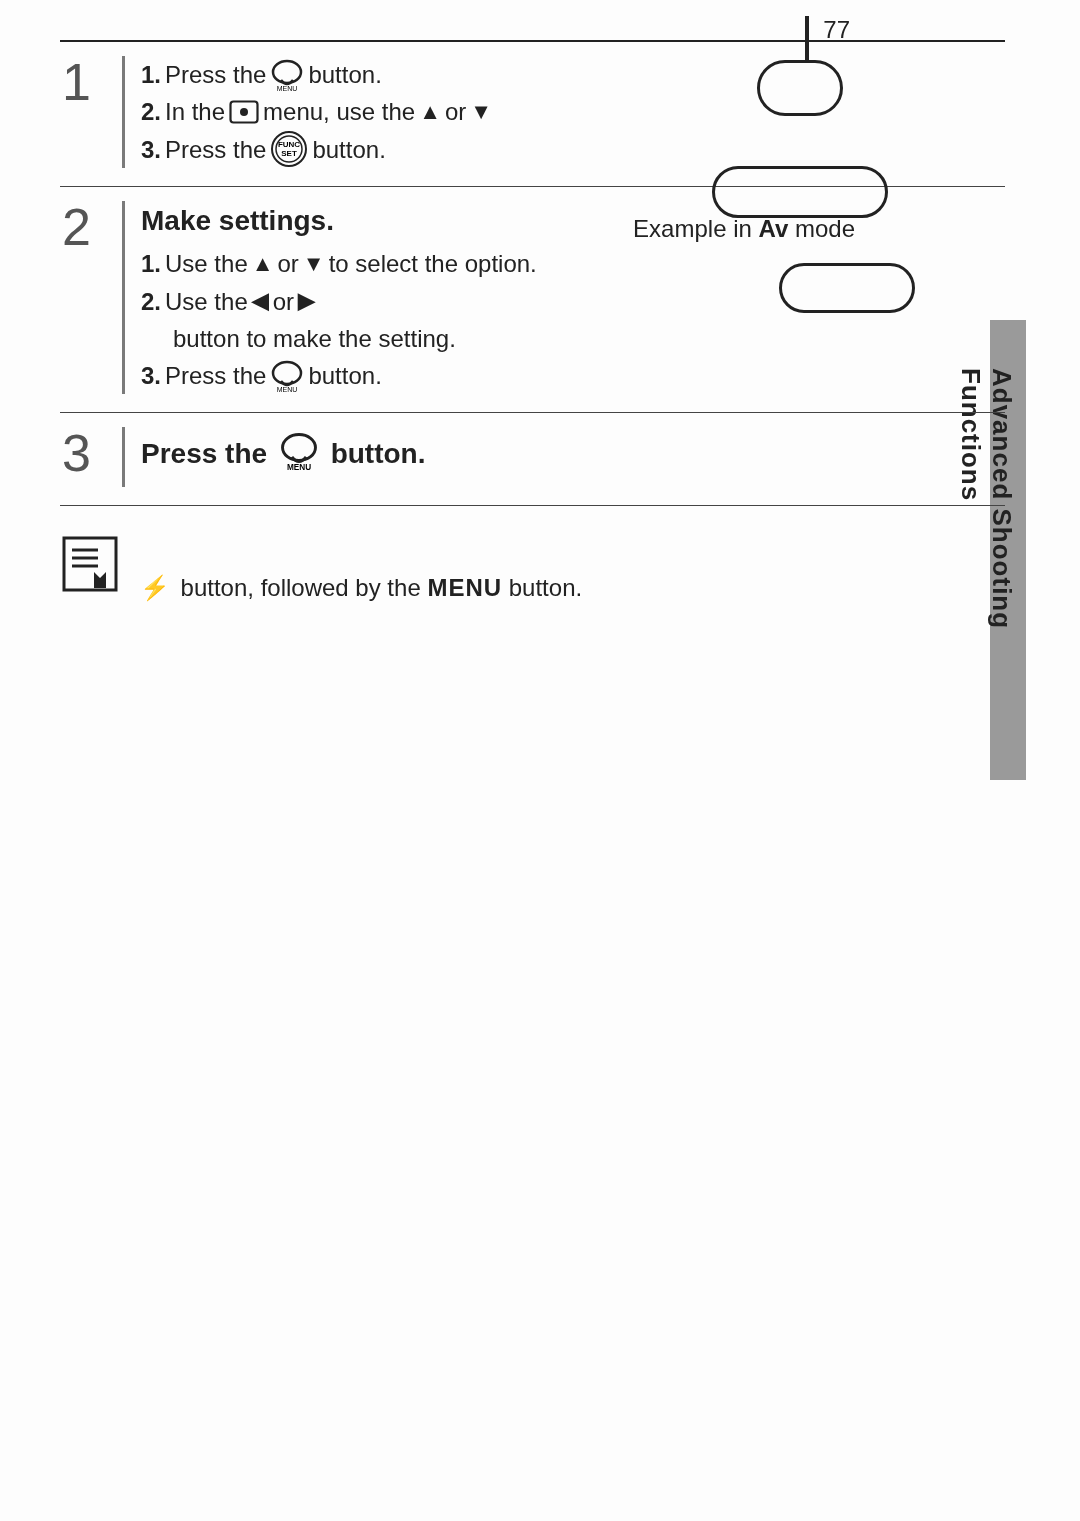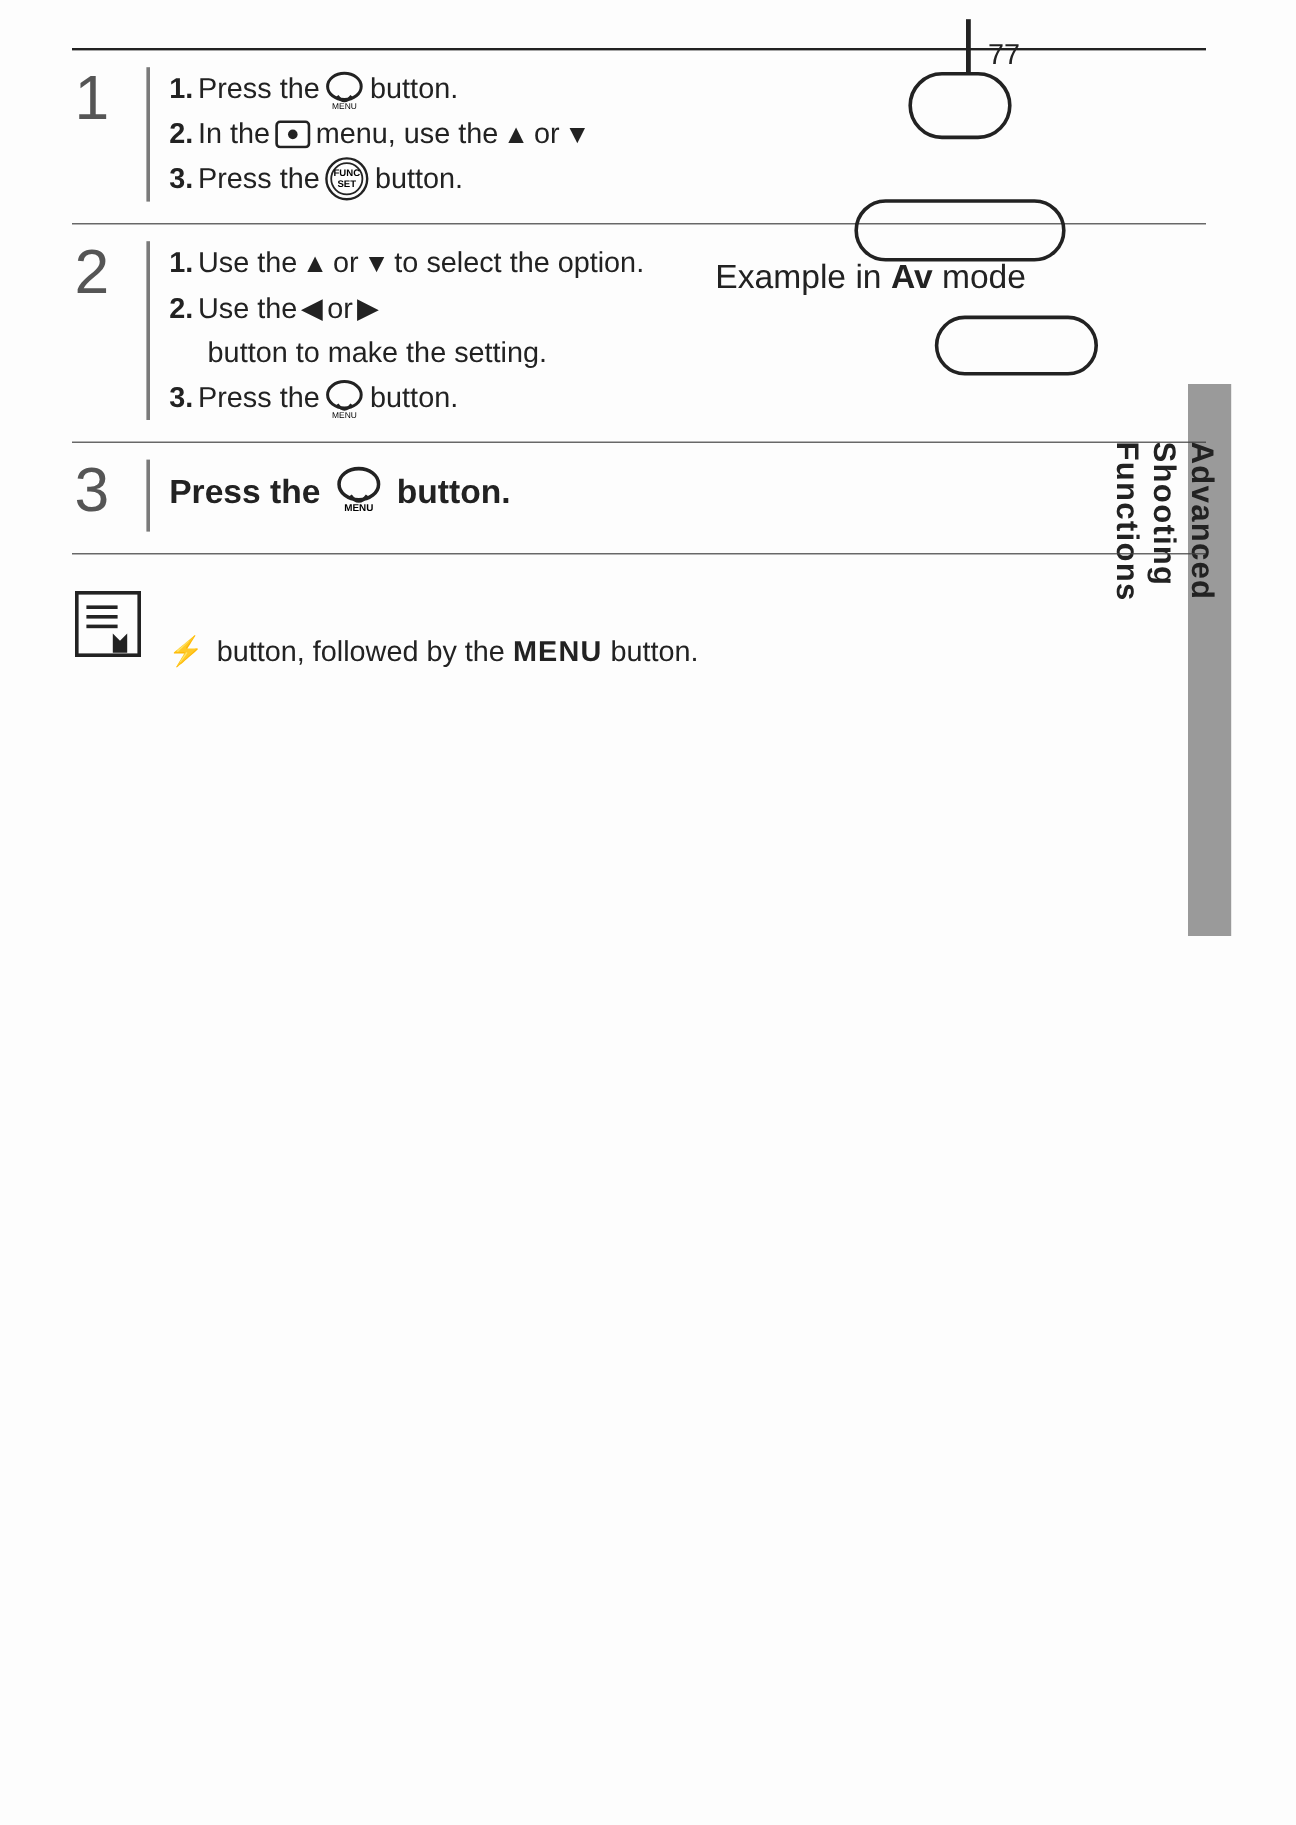--- a/index.html
+++ b/index.html
@@ -15,21 +15,21 @@
     position: relative;
     padding: 30px 75px 40px 60px;
     box-sizing: border-box;
   }
   
   .pgnum-wrap {
     position: absolute;
     right: 230px;
     top: 16px;
     display: flex;
-    align-items: flex-end;
+    align-items: flex-start;
     margin-left: 37px;
   }
   .pgnum-bar {
     width: 4px;
     height: 44px;
     background: #222;
     margin-right: 14px;
   }
   .pgnum {
     font-size: 24px;
@@ -121,21 +121,21 @@
   }
   
   .menu-icon svg { display:block; }
   .funcset-icon svg { display:block; }
   .rec-icon svg { display:block; }
   
   .example-label {
     position: absolute;
     right: 150px;
     top: 14px;
-    font-size: 28px;
+    font-size: 24px;
   }
   .example-label b { font-weight: bold; }
   
   .fig-area {
     position: absolute;
     right: 90px;
     top: 18px;
     width: 230px;
     display: flex;
     flex-direction: column;
@@ -241,20 +241,21 @@
       </div>
       <div class="fig-area">
         <div class="oval oval-small"></div>
         <div class="oval oval-wide"></div>
       </div>
     </div>
 
     <div class="step-row">
       <div class="step-num">2</div>
       <div class="step-body" style="position:relative;">
+        <div class="step-title">Make settings.</div>
         <div class="example-label">
           <span>Example in </span><b>Av</b><span> mode</span>
         </div>
         <ol class="sub">
           <li>
             <span class="sub-num">1.</span>
             <span>Use the </span>
             <span class="inline-icon arrow-inline">▲</span>
             <span> or </span>
             <span class="inline-icon arrow-inline">▼</span>

